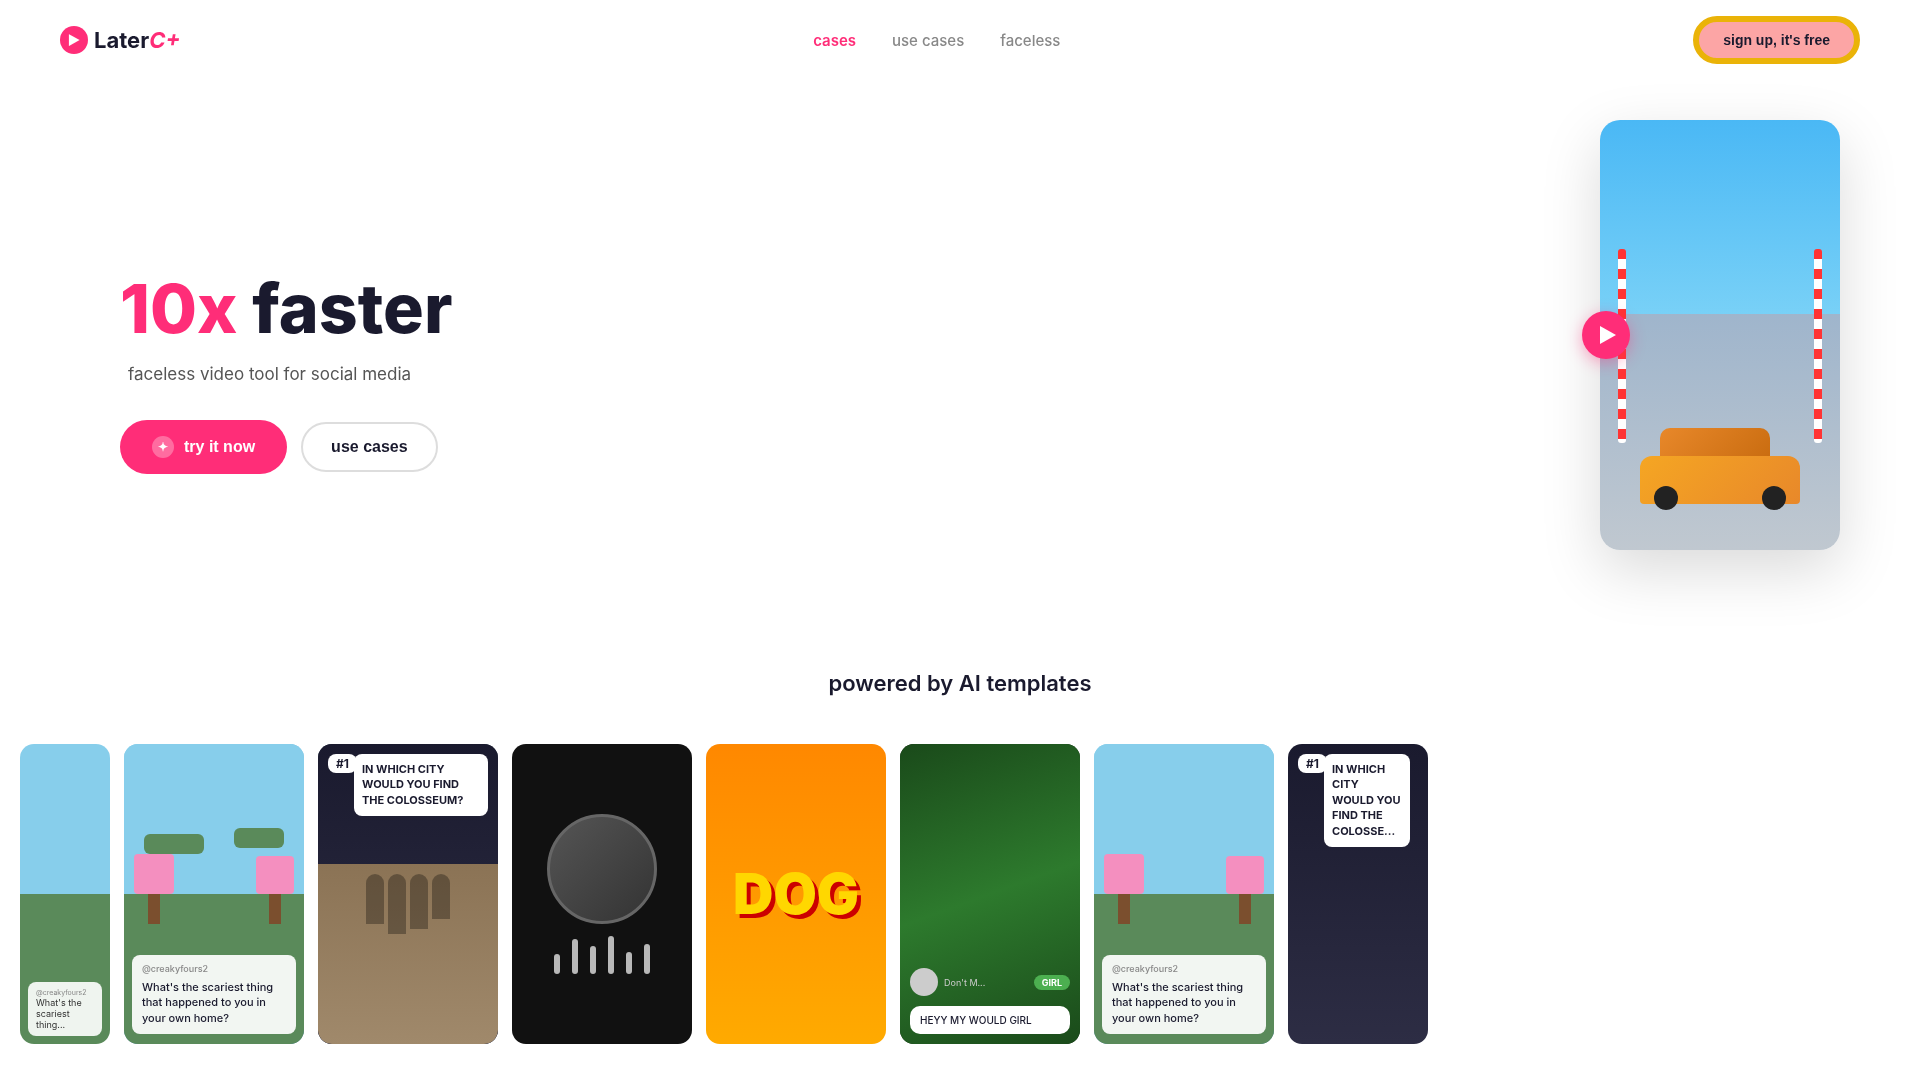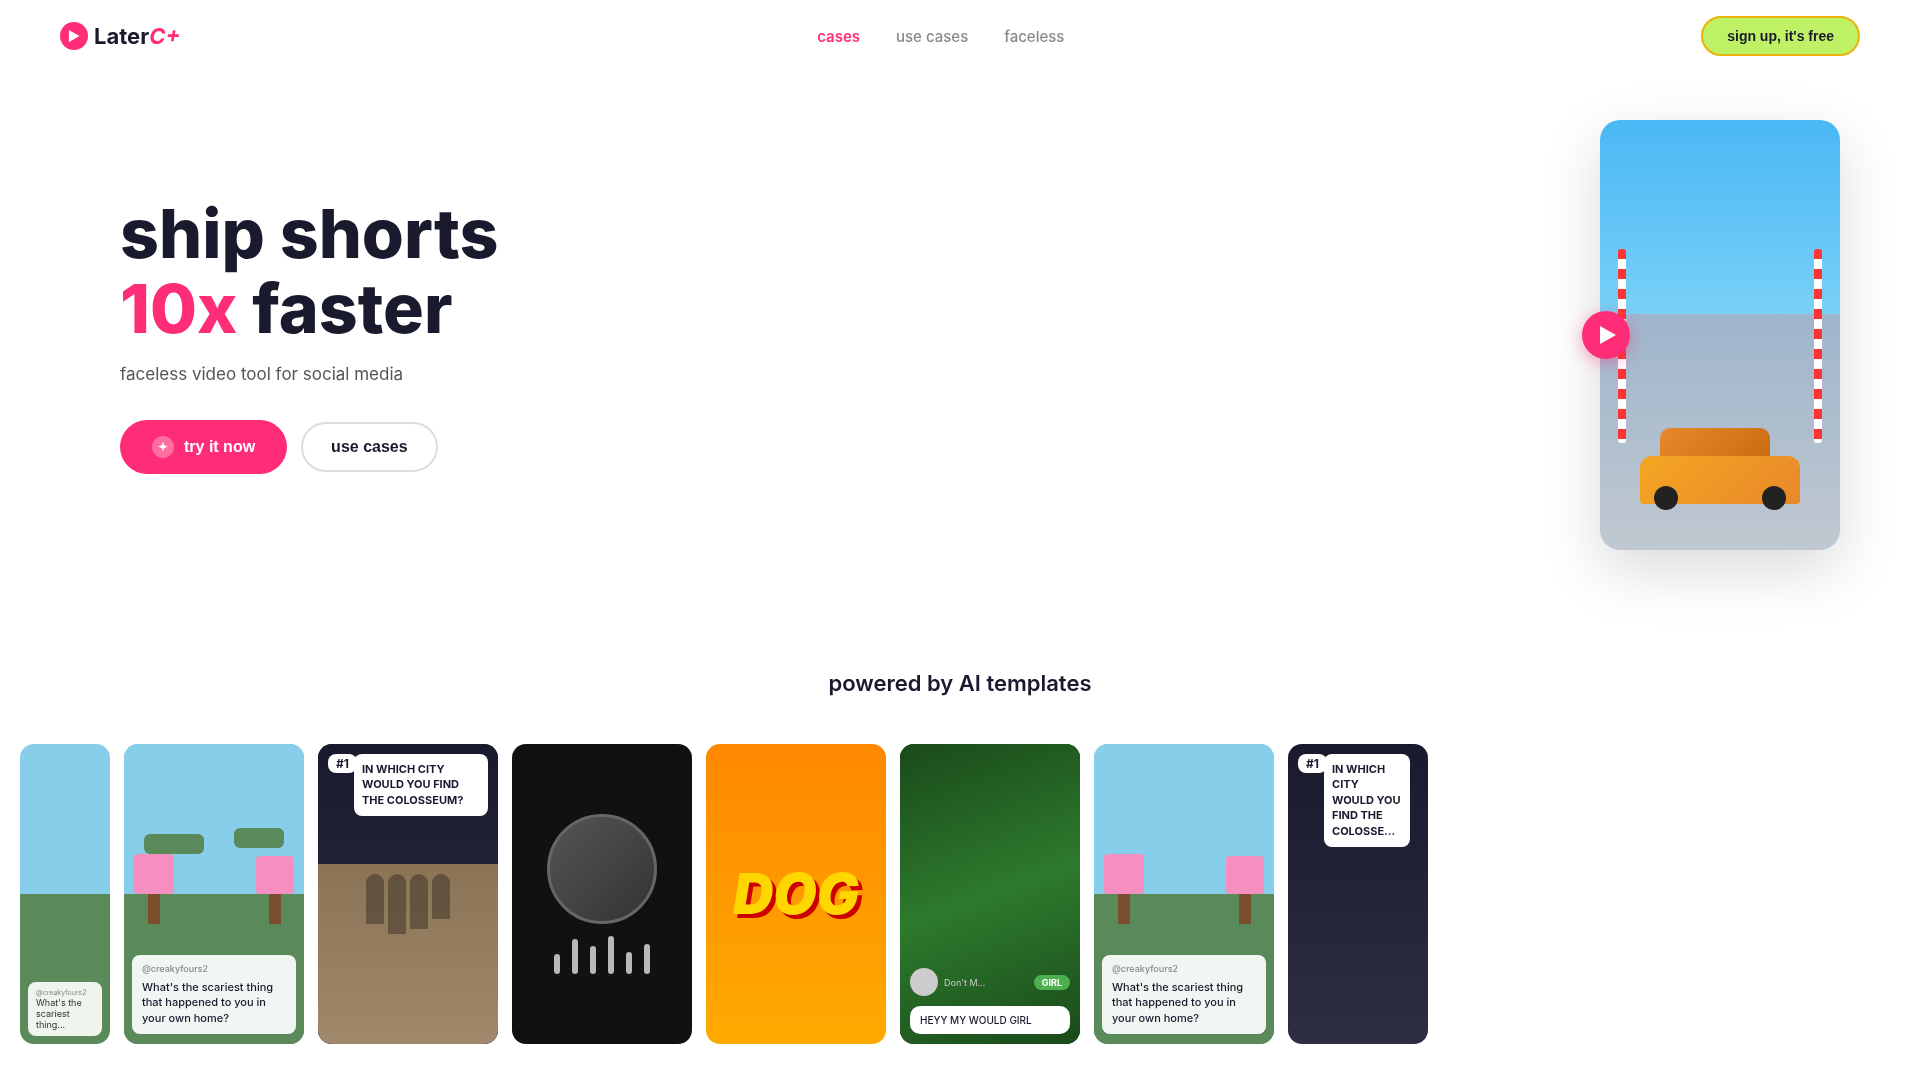--- a/index.html
+++ b/index.html
@@ -19,36 +19,36 @@
       background: #ff2d78; border-radius: 50%; width: 28px; height: 28px;
       display: flex; align-items: center; justify-content: center;
       color: #fff; font-size: 13px; font-weight: 900;
     }
     .nav-links { display: flex; align-items: center; gap: 36px; }
     .nav-link {
       font-size: 15px; font-weight: 500; color: #888; text-decoration: none; cursor: pointer;
     }
     .nav-link.active { color: #ff2d78; font-weight: 600; }
     .nav-cta {
-      background: #bef264; border: 2px solid #eab308; border-radius: 24px;
+      background: #fca5a5; border: 6px solid #eab308; border-radius: 24px;
       padding: 10px 24px; font-size: 14px; font-weight: 600; cursor: pointer; color: #1a1a2e;
     }
 
     
     .hero {
       display: flex; align-items: center; justify-content: space-between;
       padding: 120px 80px 60px 120px; min-height: 600px;
     }
     .hero-left { flex: 1; max-width: 520px; }
     .hero-heading {
       font-size: 68px; font-weight: 800; line-height: 1.1; color: #1a1a2e; margin-bottom: 8px;
     }
     .hero-heading .highlight { color: #ff2d78; }
     .hero-subtitle {
-      font-size: 17px; color: #555; margin: 18px 0 36px;
+      font-size: 17px; color: #555; margin: 18px 8px 36px;
     }
     .hero-buttons { display: flex; gap: 14px; align-items: center; }
     .btn-primary {
       background: #ff2d78; color: #fff; border: none; border-radius: 32px;
       padding: 16px 32px; font-size: 16px; font-weight: 700; cursor: pointer;
       display: flex; align-items: center; gap: 10px; transition: opacity .2s;
     }
     .btn-primary .btn-icon {
       width: 22px; height: 22px; border-radius: 50%; background: rgba(255,255,255,0.3);
       display: flex; align-items: center; justify-content: center; font-size: 12px;
@@ -159,21 +159,21 @@
     <a class="nav-link active">cases</a>
     <a class="nav-link">use cases</a>
     <a class="nav-link">faceless</a>
   </div>
   <button class="nav-cta">sign up, it's free</button>
 </nav>
 
 <section class="hero">
   <div class="hero-left">
     <h1 class="hero-heading">
-      <span>ship shorts</span><br>
+      <br>
       <span class="highlight">10x</span>
       <span> faster</span>
     </h1>
     <p class="hero-subtitle">faceless video tool for social media</p>
     <div class="hero-buttons">
       <button class="btn-primary">
         <span class="btn-icon">✦</span>
         <span>try it now</span>
       </button>
       <button class="btn-secondary">use cases</button>
@@ -274,21 +274,21 @@
         <div style="width:6px;height:28px;background:#fff;border-radius:3px;opacity:.7;"></div>
         <div style="width:6px;height:38px;background:#fff;border-radius:3px;opacity:.7;"></div>
         <div style="width:6px;height:22px;background:#fff;border-radius:3px;opacity:.7;"></div>
         <div style="width:6px;height:30px;background:#fff;border-radius:3px;opacity:.7;"></div>
       </div>
     </div>
   </div>
 
   <div class="carousel-card" style="background:linear-gradient(180deg,#ff8800 0%,#ffaa00 100%);">
     <div style="position:absolute;inset:0;display:flex;flex-direction:column;align-items:center;justify-content:center;">
-      <div style="font-size:56px;font-weight:900;color:#ffd700;text-shadow:4px 4px 0 #c00;font-style:italic;text-align:center;">DOG</div>
+      <div style="font-size:56px;font-weight:900;color:#ffd700;text-shadow:4px 4px 0 #c00;text-align:center;">DOG</div>
     </div>
   </div>
 
   <div class="carousel-card" style="background:#0f1f0f;">
     <div style="position:absolute;inset:0;">
 
       <div style="position:absolute;inset:0;background:linear-gradient(160deg,#1a4a1a 0%,#2d7a2d 50%,#1a4a1a 100%);"></div>
       <div style="position:absolute;inset:0;padding:10px;display:flex;flex-direction:column;justify-content:flex-end;gap:6px;">
 
         <div style="display:flex;align-items:center;gap:6px;margin-bottom:4px;">

